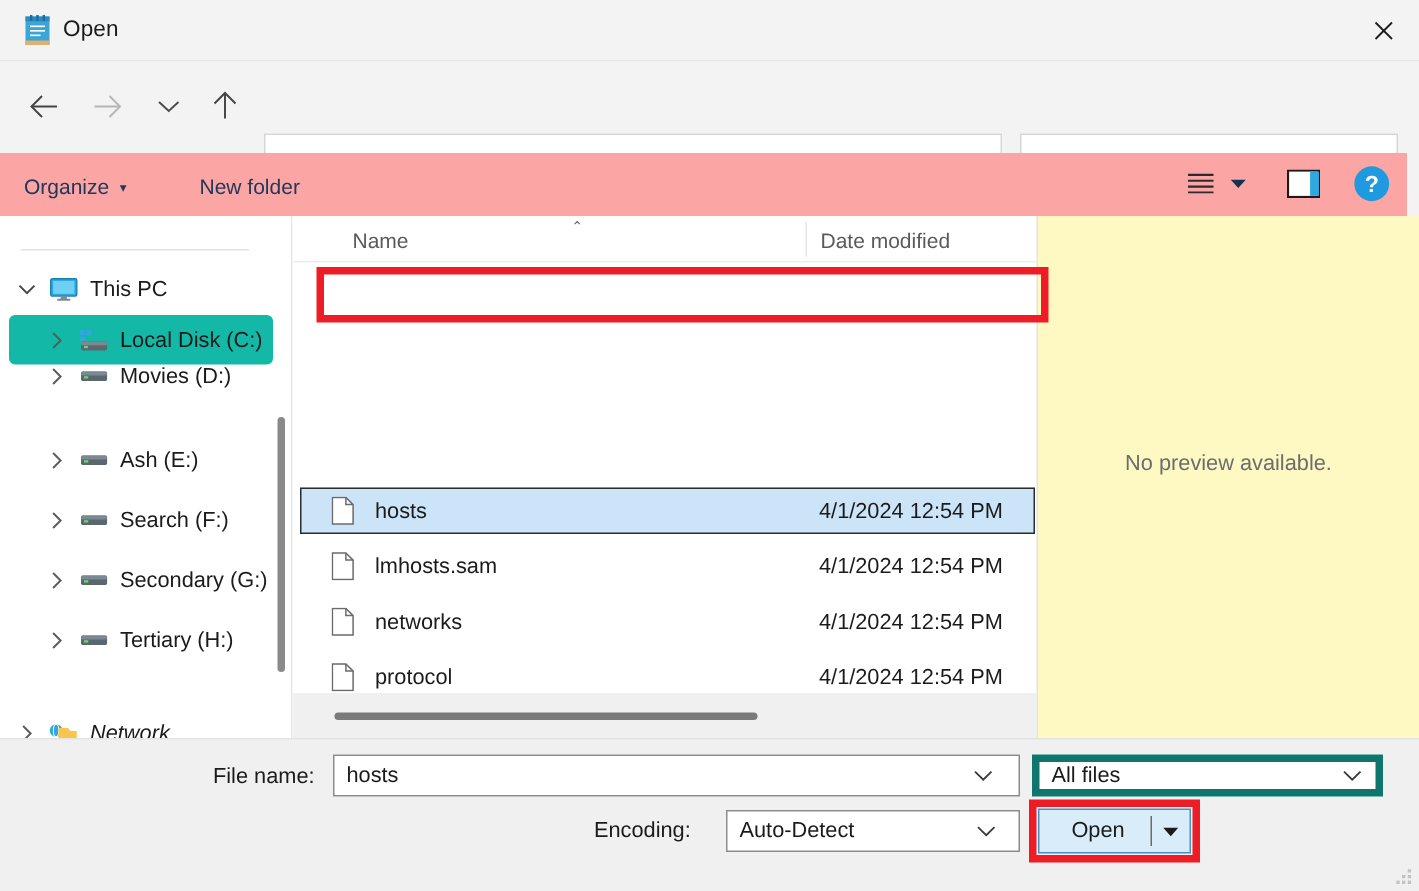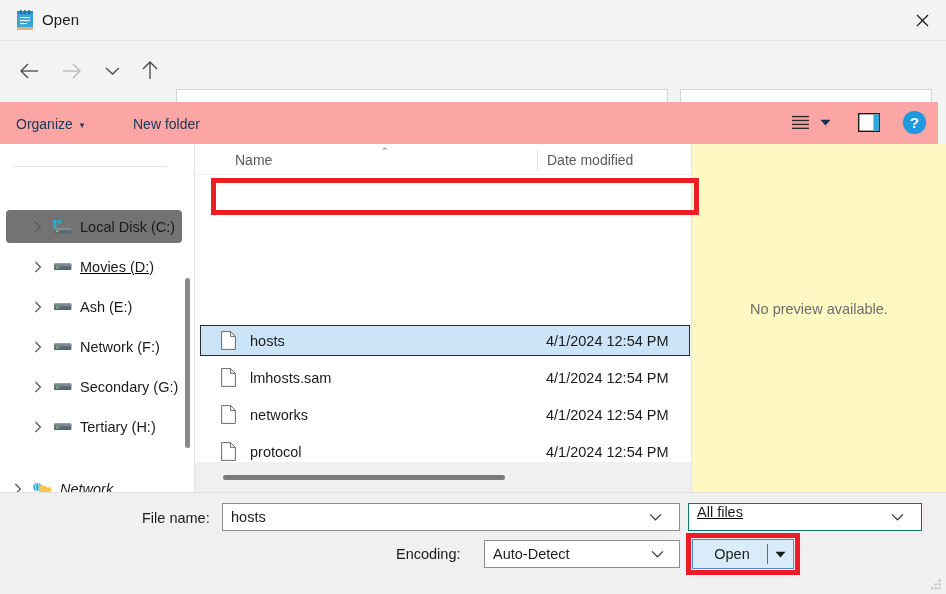--- a/index.html
+++ b/index.html
@@ -239,21 +239,21 @@
   .tree-item {
     position: absolute;
     left: 6px;
     width: 176px;
     height: 33px;
     display: flex;
     align-items: center;
     border-radius: 4px;
     cursor: default;
   }
-  .tree-item.selected { background: #737373; }
+  .tree-item.selected { background: #14b8a6; }
   .tree-chev {
     width: 24px;
     display: flex; align-items: center; justify-content: center;
     flex: 0 0 auto;
   }
   .tree-icon {
     width: 24px;
     display: flex; align-items: center; justify-content: center;
     flex: 0 0 auto;
   }
@@ -441,25 +441,25 @@
     display: flex; align-items: center; justify-content: center;
     flex: 0 0 auto;
     cursor: default;
   }
 
   #filter-combo {
     position: absolute;
     left: 688px; top: 503px;
     width: 234px; height: 28px;
     background: #ffffff;
-    border: 1px solid #0f766e;
-    box-sizing: border-box;
-    display: flex;
-    cursor: default;
-    text-decoration: underline;
+    border: 5px solid #0f766e;
+    box-sizing: border-box;
+    display: flex;
+    align-items: center;
+    cursor: default;
   }
   #filter-value {
     margin-left: 8px;
     font-size: 14.5px;
     color: #1b1b1b;
     width: 186px;
     white-space: nowrap;
     overflow: hidden;
   }
 
@@ -679,41 +679,57 @@
       <circle cx="12.5" cy="12.5" r="11.6" fill="#1f9ade"></circle>
       <text x="12.5" y="18.2" text-anchor="middle" font-family="Liberation Sans, sans-serif" font-size="15.5" font-weight="bold" fill="#ffffff">?</text>
     </svg>
   </div>
 
   <div id="main">
 
     <div id="sidebar">
       <div id="sidebar-divider"></div>
 
+      <div class="tree-item" style="top:32px;">
+        <span class="tree-chev">
+          <svg width="12" height="8" viewBox="0 0 12 8">
+              <polyline points="1,1.4 6,6.4 11,1.4" fill="none" stroke="#444" stroke-width="1.3"></polyline>
+            </svg>
+        </span>
+        <span class="tree-icon">
+          <svg width="19" height="16" viewBox="0 0 19 16">
+            <rect x="0.8" y="0.8" width="17.4" height="11.6" rx="1" fill="#2fa8e0" stroke="#1c7fae" stroke-width="0.9"></rect>
+            <rect x="2.4" y="2.3" width="14.2" height="8.6" fill="#6fd0f5"></rect>
+            <rect x="7.4" y="12.4" width="4.2" height="2.1" fill="#7d8b93"></rect>
+            <rect x="5" y="14.2" width="9" height="1.3" rx="0.6" fill="#7d8b93"></rect>
+          </svg>
+        </span>
+        <span class="tree-label">This PC</span>
+      </div>
 
       <div class="tree-item selected" style="top:66px;">
         <span class="tree-chev" style="margin-left:20px;">
           <svg width="8" height="12" viewBox="0 0 8 12">
               <polyline points="1.4,1 6.4,6 1.4,11" fill="none" stroke="#5a5a5a" stroke-width="1.3"></polyline>
             </svg>
         </span>
         <span class="tree-icon">
           <svg width="21" height="16" viewBox="0 0 21 16">
             <rect x="1" y="1" width="3.4" height="3.4" fill="#2fa8e0"></rect>
             <rect x="5.6" y="1" width="3.4" height="3.4" fill="#2fa8e0"></rect>
             <rect x="1" y="5.4" width="3.4" height="3.4" fill="#2fa8e0"></rect>
             <rect x="2" y="8.6" width="17.4" height="6" rx="1.1" fill="#5b6770"></rect>
             <rect x="2" y="8.6" width="17.4" height="2.6" rx="1.1" fill="#7c8992"></rect>
             <rect x="4" y="11.6" width="2.6" height="1.5" fill="#6ed16e"></rect>
           </svg>
         </span>
         <span class="tree-label">Local Disk (C:)</span>
       </div>
 
-      <div class="tree-item" style="top:106px;text-decoration:underline;">
+      <div class="tree-item" style="top:90px;">
         <span class="tree-chev" style="margin-left:20px;">
           <svg width="8" height="12" viewBox="0 0 8 12">
               <polyline points="1.4,1 6.4,6 1.4,11" fill="none" stroke="#5a5a5a" stroke-width="1.3"></polyline>
             </svg>
         </span>
         <span class="tree-icon">
           <svg width="21" height="16" viewBox="0 0 21 16">
             <rect x="2" y="4.6" width="17.4" height="6.4" rx="1.1" fill="#5b6770"></rect>
             <rect x="2" y="4.6" width="17.4" height="2.8" rx="1.1" fill="#7c8992"></rect>
             <rect x="4" y="7.8" width="2.8" height="1.6" fill="#6ed16e"></rect>
@@ -744,21 +760,21 @@
               <polyline points="1.4,1 6.4,6 1.4,11" fill="none" stroke="#5a5a5a" stroke-width="1.3"></polyline>
             </svg>
         </span>
         <span class="tree-icon">
           <svg width="21" height="16" viewBox="0 0 21 16">
             <rect x="2" y="4.6" width="17.4" height="6.4" rx="1.1" fill="#5b6770"></rect>
             <rect x="2" y="4.6" width="17.4" height="2.8" rx="1.1" fill="#7c8992"></rect>
             <rect x="4" y="7.8" width="2.8" height="1.6" fill="#6ed16e"></rect>
           </svg>
         </span>
-        <span class="tree-label">Network (F:)</span>
+        <span class="tree-label">Search (F:)</span>
       </div>
 
       <div class="tree-item" style="top:266px;">
         <span class="tree-chev" style="margin-left:20px;">
           <svg width="8" height="12" viewBox="0 0 8 12">
               <polyline points="1.4,1 6.4,6 1.4,11" fill="none" stroke="#5a5a5a" stroke-width="1.3"></polyline>
             </svg>
         </span>
         <span class="tree-icon">
           <svg width="21" height="16" viewBox="0 0 21 16">

